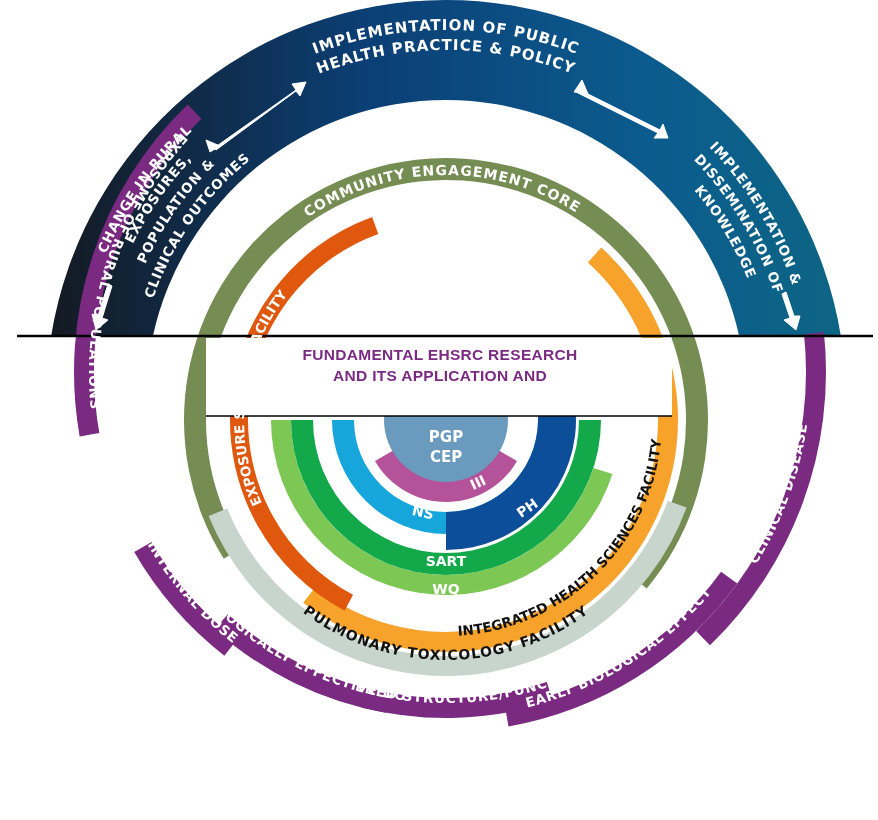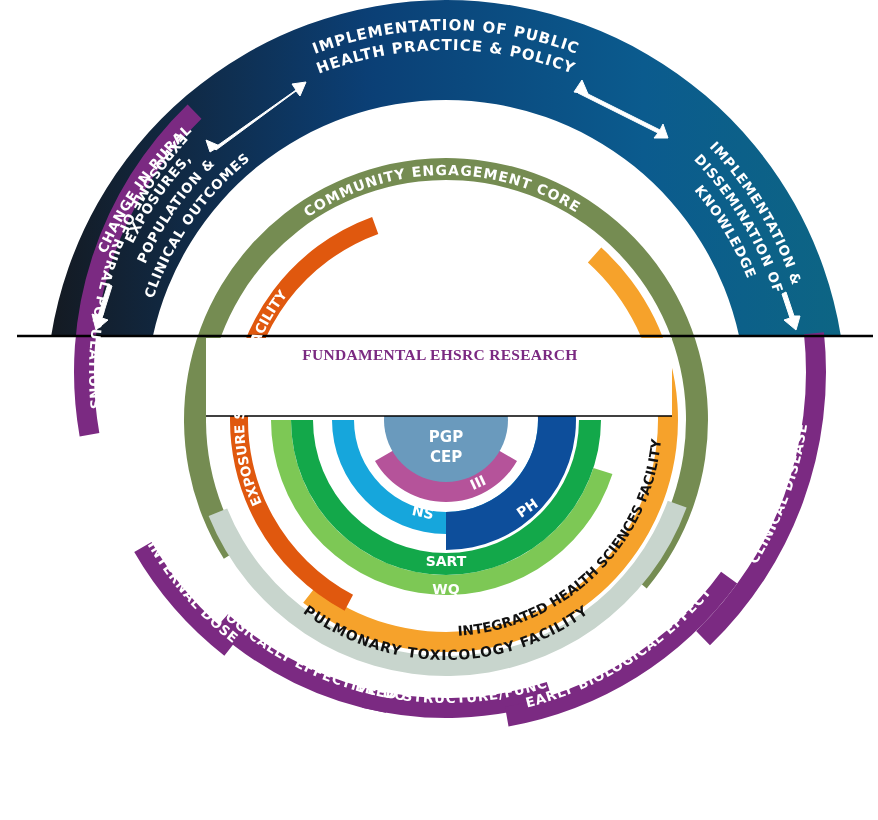--- a/index.html
+++ b/index.html
@@ -4,21 +4,21 @@
 <style>
   html, body { margin: 0; padding: 0; background: #ffffff; }
   body { width: 878px; height: 820px; overflow: hidden; position: relative; }
   #diagram { position: absolute; left: 0; top: 0; width: 878px; height: 820px; }
   text { font-family: "DejaVu Sans", sans-serif; font-weight: bold; }
   .lbl-white { fill: #ffffff; }
   .lbl-dark { fill: #111111; }
   .center-title {
     position: absolute; left: 262px; top: 344px; width: 356px;
     text-align: center; color: #7b2a82;
-    font-family: Liberation Serif, serif; font-weight: bold;
+    font-family: Liberation Sans, sans-serif; font-weight: bold;
     font-size: 15.5px; line-height: 21px; letter-spacing: 0.3px;
   }
   .center-title div { margin: 0; }
 </style>
 </head>
 <body>
 
 <svg id="diagram" viewBox="0 0 878 820" xmlns="http://www.w3.org/2000/svg">
   <defs>
     <linearGradient id="blueGrad" x1="0" y1="0" x2="1" y2="0">
@@ -110,13 +110,14 @@
       <path d="M108,284 L98,316 L92,314 L96,330 L108,320 L102,318 L112,286 Z"></path>
       <path d="M782,294 L790,318 L784,320 L796,330 L800,316 L794,316 L786,292 Z"></path>
     </g>
 
   <text class="lbl-white" x="446" y="442" font-size="15" text-anchor="middle">PGP</text>
   <text class="lbl-white" x="446" y="462" font-size="15" text-anchor="middle">CEP</text>
 </svg>
 
 <div class="center-title">
   <div>FUNDAMENTAL EHSRC RESEARCH</div>
+  <div>AND ITS APPLICATION AND</div>
 </div>
 
 </body></html>

